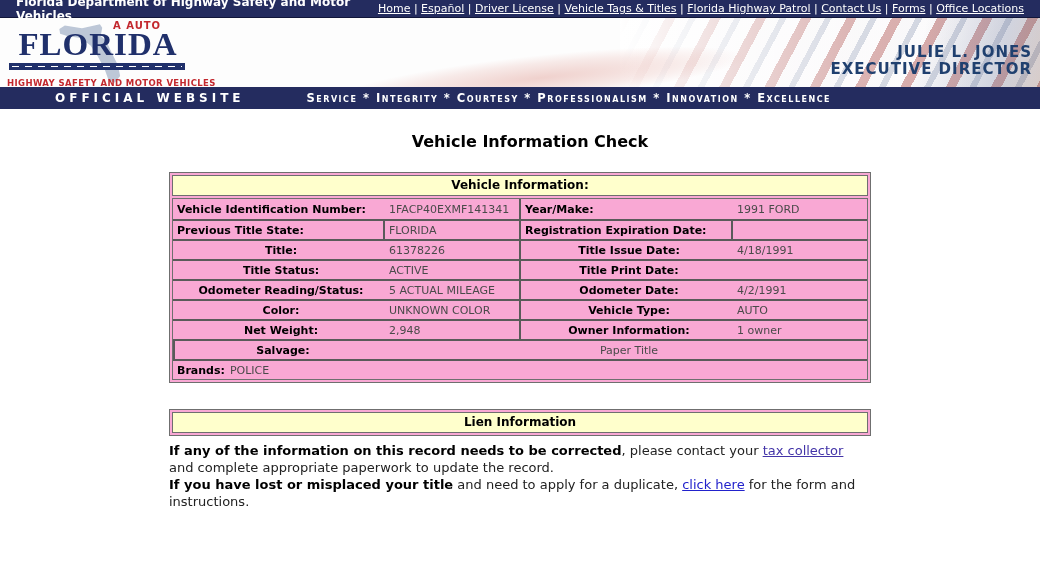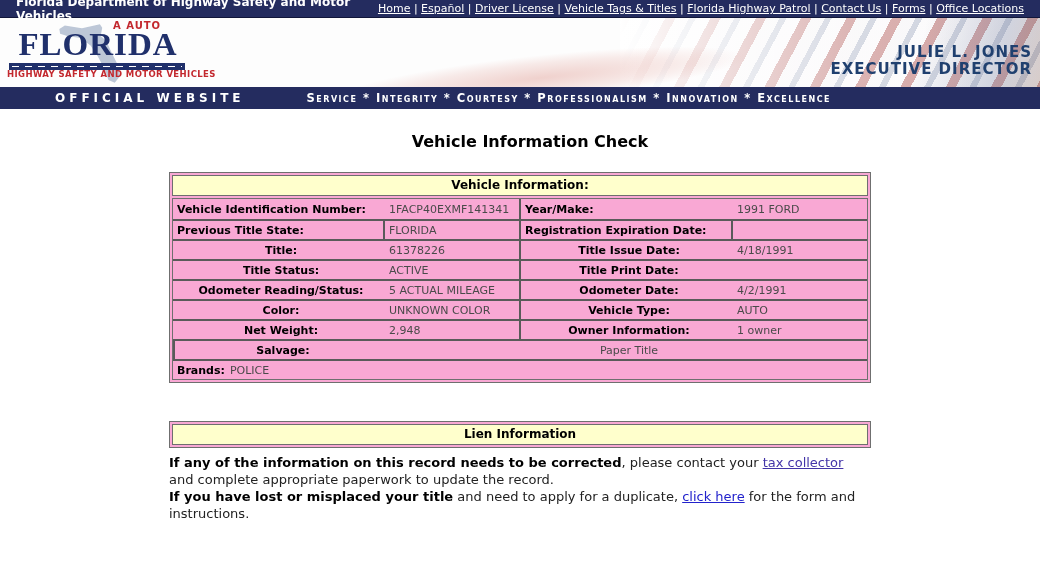--- a/index.html
+++ b/index.html
@@ -34,21 +34,21 @@
   .logo { position:absolute; left:7px; top:0; width:182px; height:69px; }
   .fl-map { position:absolute; left:50px; top:0; width:78px; height:69px; opacity:0.9; }
   .logo-safer { position:absolute; left:106px; top:2px; color:#c3282e; font-size:10px;
     font-weight:bold; letter-spacing:1px; }
   .logo-name { position:absolute; left:0; top:8px; width:182px; text-align:center;
     font-family:"Liberation Serif","DejaVu Serif",serif; font-weight:bold; font-size:33px;
     color:#20306b; letter-spacing:1px; transform:scaleY(0.98); }
   .logo-road { position:absolute; left:2px; top:45px; width:176px; height:7px; background:#20306b; }
   .logo-road::after { content:""; position:absolute; left:3px; right:3px; top:3px; height:1px;
     background:repeating-linear-gradient(90deg,#fff 0 7px, rgba(255,255,255,0) 7px 13px); }
-  .logo-sub { position:absolute; left:0; top:51px; width:182px; text-align:center;
+  .logo-sub { position:absolute; left:0; top:60px; width:182px; text-align:center;
     color:#c3282e; font-size:8.5px; font-weight:bold; letter-spacing:0.4px; white-space:nowrap; }
 
   
   .director { position:absolute; right:8px; top:26px; text-align:right; color:#20406f;
     font-weight:bold; letter-spacing:1px; line-height:17px; font-size:15px; }
 
   
   .strip { height:22px; background:#242c5f; display:flex; align-items:center; color:#fff; }
   .official { margin-left:55px; font-size:12px; font-weight:bold; letter-spacing:4px; }
   .motto { margin-left:62px; font-size:11.5px; font-weight:bold; letter-spacing:1.5px;
@@ -68,21 +68,21 @@
   .half.right { border-left:2px solid #5a5a5a; }
   .lbl { font-weight:bold; color:#000; width:208px; flex:none; }
   .lbl.plain { font-weight:normal; color:#4a4a4a; }
   .lbl.divided { align-self:stretch; display:flex; align-items:center;
     border-right:2px solid #5a5a5a; margin-right:0; }
   .val { color:#4a4a4a; padding-left:4px; white-space:nowrap; }
   .cell-full { display:flex; align-items:center; padding-left:4px; width:100%; }
   .cell-full .b { font-weight:bold; color:#000; }
   .cell-full .v { color:#4a4a4a; margin-left:5px; }
 
-  .tbl-lien { margin-top:38px; }
+  .tbl-lien { margin-top:26px; }
   .lien-msg { padding:3px 4px; font-size:11px; color:#4a4a4a; min-height:20px; }
 
   
   .footer { width:702px; margin:6px auto 0; font-size:13px; color:#222; line-height:17px; }
   .footer .b { font-weight:bold; color:#000; }
   .footer a { text-decoration:underline; cursor:pointer; }
   a.lnk-tax { color:#4334a8; }
   a.lnk-click { color:#2222cc; }
 </style>
 </head>

